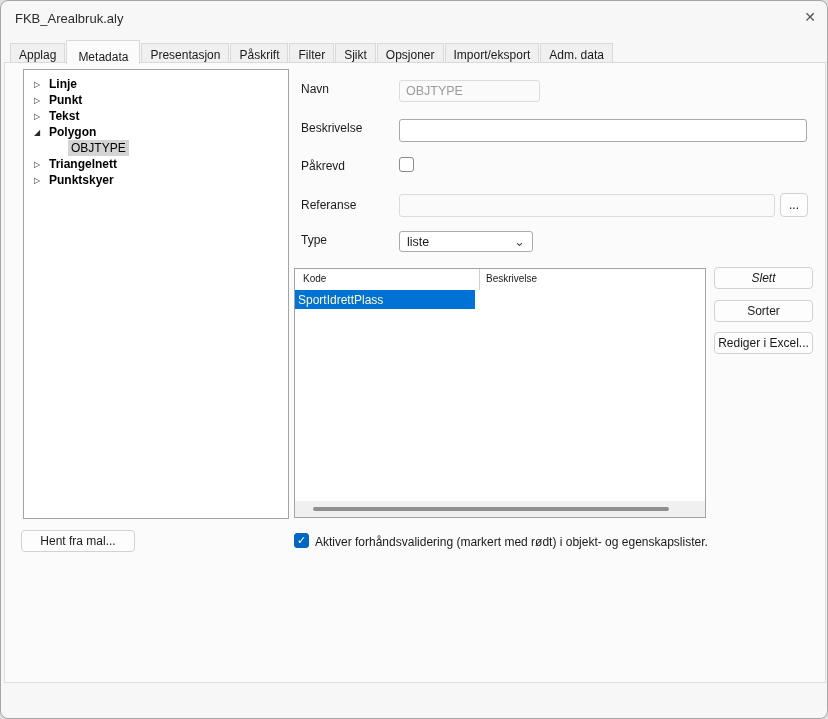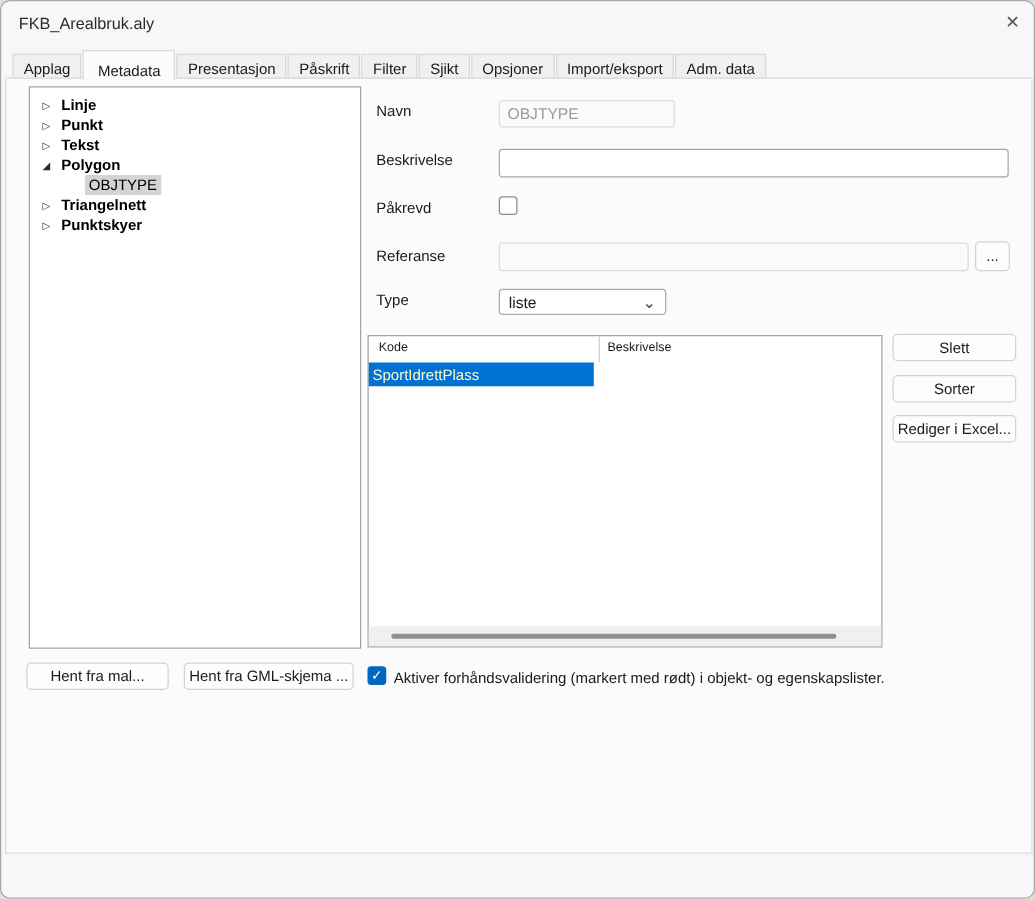--- a/index.html
+++ b/index.html
@@ -156,35 +156,32 @@
   <div class="table-panel">
     <div class="col-divider"></div>
     <div class="th kode">Kode</div>
     <div class="th besk">Beskrivelse</div>
     <div class="row-sel">SportIdrettPlass</div>
     <div class="hscroll">
       <div class="hthumb"></div>
     </div>
   </div>
 
-  <div class="btn" style="left:713px; top:266px; width:99px; height:22px;">
+  <div class="btn" style="left:713px; top:266px; width:99px; height:22px;font-style:italic;">
     <span>Slett</span>
   </div>
   <div class="btn" style="left:713px; top:299px; width:99px; height:22px;">
     <span>Sorter</span>
   </div>
   <div class="btn" style="left:713px; top:331px; width:99px; height:22px;">
     <span>Rediger i Excel...</span>
   </div>
 
   <div class="btn" style="left:20px; top:529px; width:114px; height:22px;">
     <span>Hent fra mal...</span>
   </div>
-  <div class="btn" style="left:146px; top:529px; width:136px; height:22px;">
-    <span>Hent fra GML-skjema ...</span>
-  </div>
   <div class="cb checked" style="left:293px; top:532px;">
     <span>✓</span>
   </div>
   <div class="flabel" style="left:314px; top:534px;">Aktiver forhåndsvalidering (markert med rødt) i objekt- og egenskapslister.</div>
 
 
 </div>
 
 </body></html>

